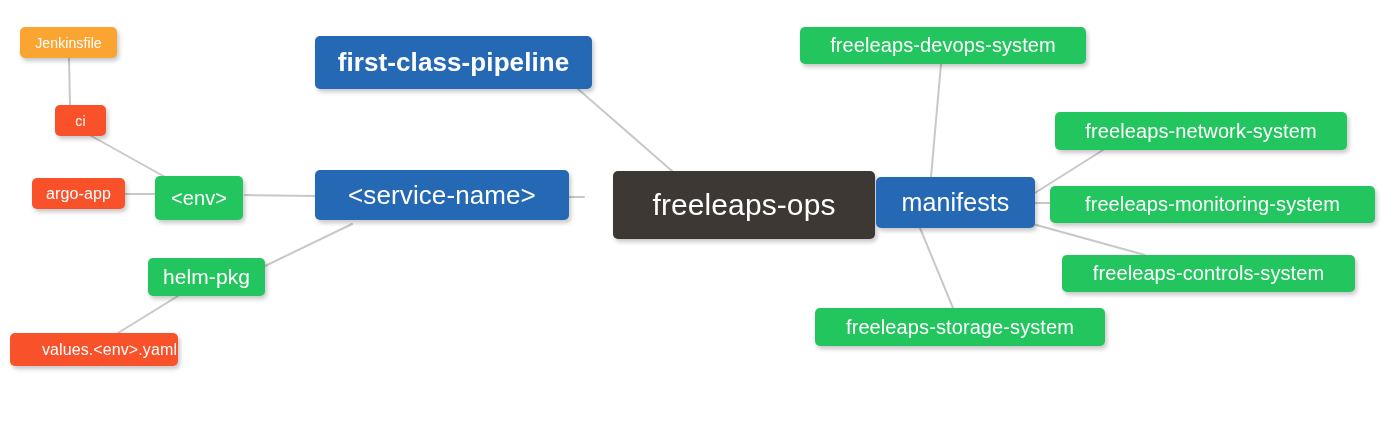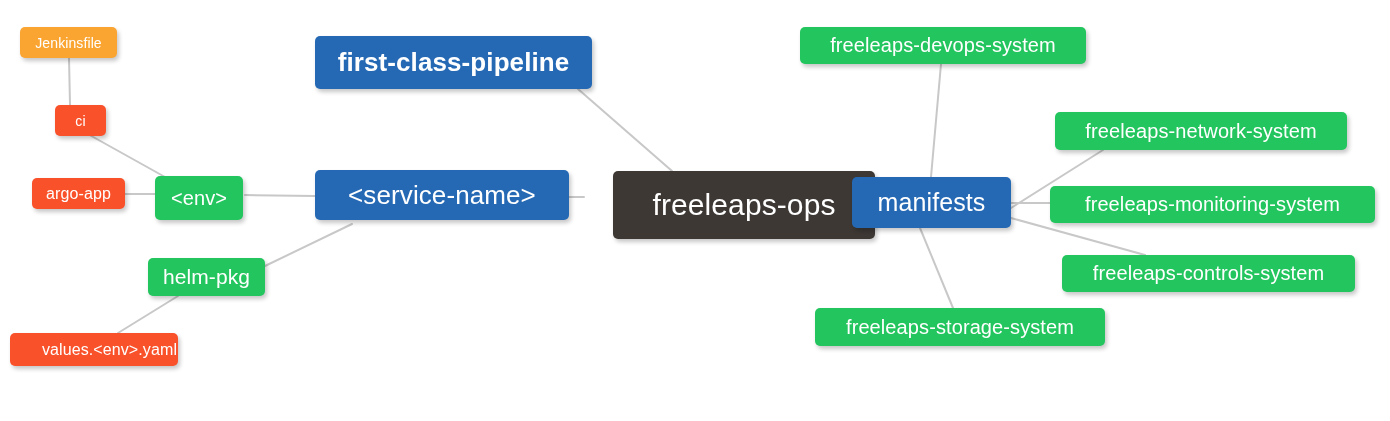--- a/index.html
+++ b/index.html
@@ -60,21 +60,21 @@
       <line x1="931" y1="177" x2="941" y2="64" stroke="#c8c8c8" stroke-width="2" stroke-linecap="round"></line>
       <line x1="1011" y1="208" x2="1103" y2="150" stroke="#c8c8c8" stroke-width="2" stroke-linecap="round"></line>
       <line x1="1011" y1="203" x2="1050" y2="203" stroke="#c8c8c8" stroke-width="2" stroke-linecap="round"></line>
       <line x1="1011" y1="218" x2="1145" y2="255" stroke="#c8c8c8" stroke-width="2" stroke-linecap="round"></line>
       <line x1="920" y1="228" x2="953" y2="308" stroke="#c8c8c8" stroke-width="2" stroke-linecap="round"></line>
     </svg>
   <div id="node-layer">
       <div class="node node-root" style="left: 584px; top: 171px; width: 262px; height: 68px; font-size: 30px; margin-left: 29px;">freeleaps-ops</div>
       <div class="node node-blue" style="left: 315px; top: 170px; width: 254px; height: 50px; font-size: 26px;">&lt;service-name&gt;</div>
       <div class="node node-blue" style="left: 315px; top: 36px; width: 277px; height: 53px; font-size: 26px; font-weight: bold;">first-class-pipeline</div>
-      <div class="node node-blue" style="left: 852px; top: 177px; width: 159px; height: 51px; font-size: 25px;">manifests</div>
+      <div class="node node-blue" style="left: 876px; top: 177px; width: 159px; height: 51px; font-size: 25px;">manifests</div>
       <div class="node node-green" style="left: 155px; top: 176px; width: 88px; height: 44px; font-size: 20px;">&lt;env&gt;</div>
       <div class="node node-green" style="left: 148px; top: 258px; width: 117px; height: 38px; font-size: 21px;">helm-pkg</div>
       <div class="node node-orange" style="left: 20px; top: 27px; width: 97px; height: 31px; font-size: 14px;">Jenkinsfile</div>
       <div class="node node-red" style="left: 55px; top: 105px; width: 51px; height: 31px; font-size: 14px;">ci</div>
       <div class="node node-red" style="left: 32px; top: 178px; width: 93px; height: 31px; font-size: 16px;">argo-app</div>
       <div class="node node-red" style="left: 10px; top: 333px; width: 168px; height: 33px; font-size: 16px; padding-left: 31px;">values.&lt;env&gt;.yaml</div>
       <div class="node node-green" style="left: 800px; top: 27px; width: 286px; height: 37px; font-size: 20px;">freeleaps-devops-system</div>
       <div class="node node-green" style="left: 1055px; top: 112px; width: 292px; height: 38px; font-size: 20px;">freeleaps-network-system</div>
       <div class="node node-green" style="left: 1050px; top: 186px; width: 325px; height: 37px; font-size: 20px;">freeleaps-monitoring-system</div>
       <div class="node node-green" style="left: 1062px; top: 255px; width: 293px; height: 37px; font-size: 20px;">freeleaps-controls-system</div>

